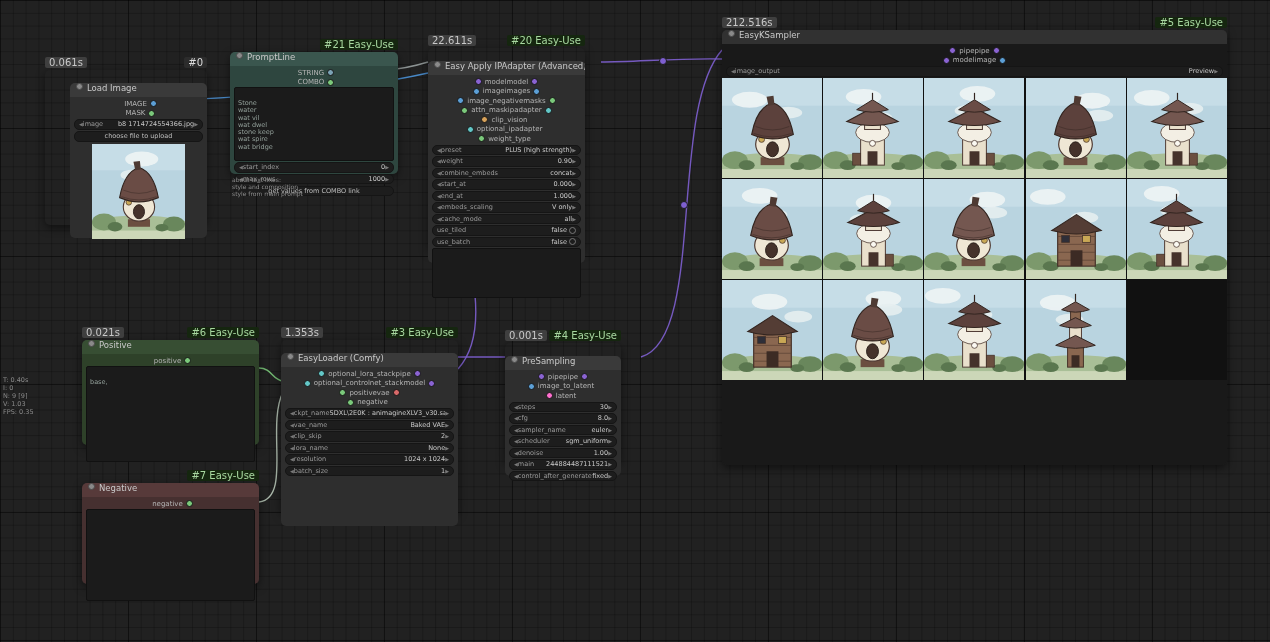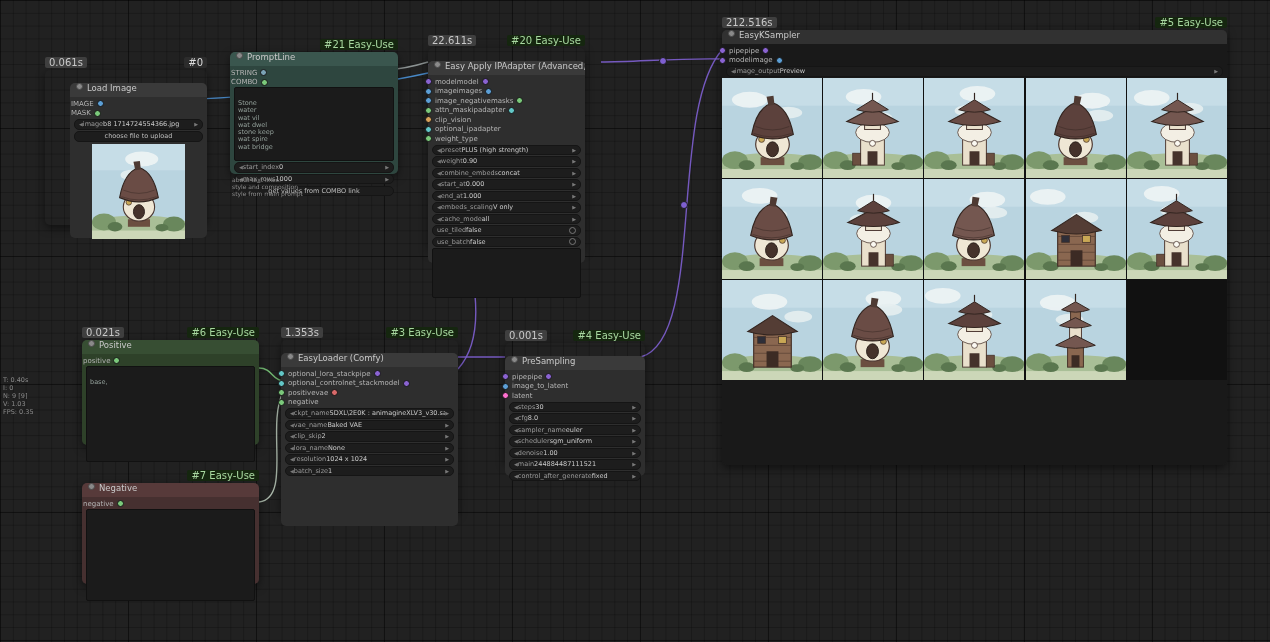--- a/index.html
+++ b/index.html
@@ -29,29 +29,29 @@
   .theme-teal .node-title{background:#3a564e;}
   .theme-teal .node-body{background:#2e463f;}
   .theme-green .node-title{background:#374e33;}
   .theme-green .node-body{background:#2e4129;}
   .theme-red .node-title{background:#573a3a;}
   .theme-red .node-body{background:#463030;}
   .badge{position:absolute;top:-13px;height:11px;line-height:11px;font-size:10px;padding:0 4px;border-radius:2px;white-space:nowrap;}
   .badge-time{left:0;background:#3f3f3f;color:#c9c9c9;}
   .badge-id{right:0;background:#15260f;color:#a8d8a0;}
   .badge-id.dark{background:#2c2c2c;color:#dddddd;}
-  .srow{display:flex;justify-content:flex-start;align-items:center;height:9.5px;padding:0 1px;}
+  .srow{display:flex;justify-content:center;align-items:center;height:9.5px;padding:0 1px;}
   .slot{display:flex;align-items:center;gap:3px;color:#b4b4b4;font-size:7px;white-space:nowrap;}
   .sdot{width:7px;height:7px;border-radius:50%;border:1px solid #151515;box-sizing:border-box;flex:0 0 auto;}
   .slot.in .sdot{margin-left:-4px;}
   .slot.out .sdot{margin-right:-4px;}
   .widget{height:8.5px;margin:1px 4px;background:#1d1d1d;border:1px solid #151515;border-radius:5px;display:flex;align-items:center;gap:0;padding:0 4px;font-size:6.5px;color:#9a9a9a;overflow:hidden;}
   .widget .arrow{color:#7a7a7a;font-size:5px;flex:0 0 auto;}
   .widget .wlabel{flex:0 1 auto;white-space:nowrap;}
-  .widget .wvalue{flex:1 1 auto;text-align:left;color:#cacaca;white-space:nowrap;overflow:hidden;}
+  .widget .wvalue{flex:1 1 auto;text-align:right;color:#cacaca;white-space:nowrap;overflow:hidden;}
   .tdot{width:5px;height:5px;border-radius:50%;border:1px solid #777;flex:0 0 auto;margin-left:2px;}
   .wbutton{height:8.5px;line-height:8.5px;margin:1.5px 4px;background:#1d1d1d;border:1px solid #151515;border-radius:5px;text-align:center;font-size:6.5px;color:#bdbdbd;white-space:nowrap;overflow:hidden;}
   .textarea{margin:0 4px;background:#1b1b1b;border:1px solid #111;border-radius:2px;color:#93a09a;font-size:6.5px;line-height:7.3px;padding:12px 3px;overflow:hidden;white-space:pre-line;}
   .preview{display:flex;justify-content:center;margin-top:2px;}
   .img-grid{display:grid;grid-template-columns:repeat(5,1fr);gap:1px;background:#111;margin-top:1px;}
   .img-grid svg{display:block;}
   .node-note{position:absolute;left:2px;color:#8f8f8f;font-size:6px;line-height:7px;white-space:pre-line;}
   #stats-overlay{position:absolute;left:3px;top:376px;z-index:3;color:#8a8a8a;font-size:6.5px;line-height:8px;white-space:pre-line;}
 </style>
 </head>
@@ -411,21 +411,21 @@
           <span class="arrow">▶</span>
         </div>
         <div class="widget">
           <span class="arrow">◀</span>
           <span class="wlabel">batch_size</span>
           <span class="wvalue">1</span>
           <span class="arrow">▶</span>
         </div>
       </div>
     </div>
-    <div class="node theme-default" style="left: 505px; top: 343px; width: 140px; height: 120px;">
+    <div class="node theme-default" style="left: 505px; top: 343px; width: 116px; height: 120px;">
       <span class="badge badge-time">0.001s</span>
       <span class="badge badge-id">#4 Easy-Use</span>
       <div class="node-title">
         <span class="collapse-dot"></span>
         <span>PreSampling</span>
       </div>
       <div class="node-body" style="height: 106px;">
         <div class="srow">
           <span class="slot in">
             <i class="sdot" style="background: rgb(138, 99, 210);"></i>

